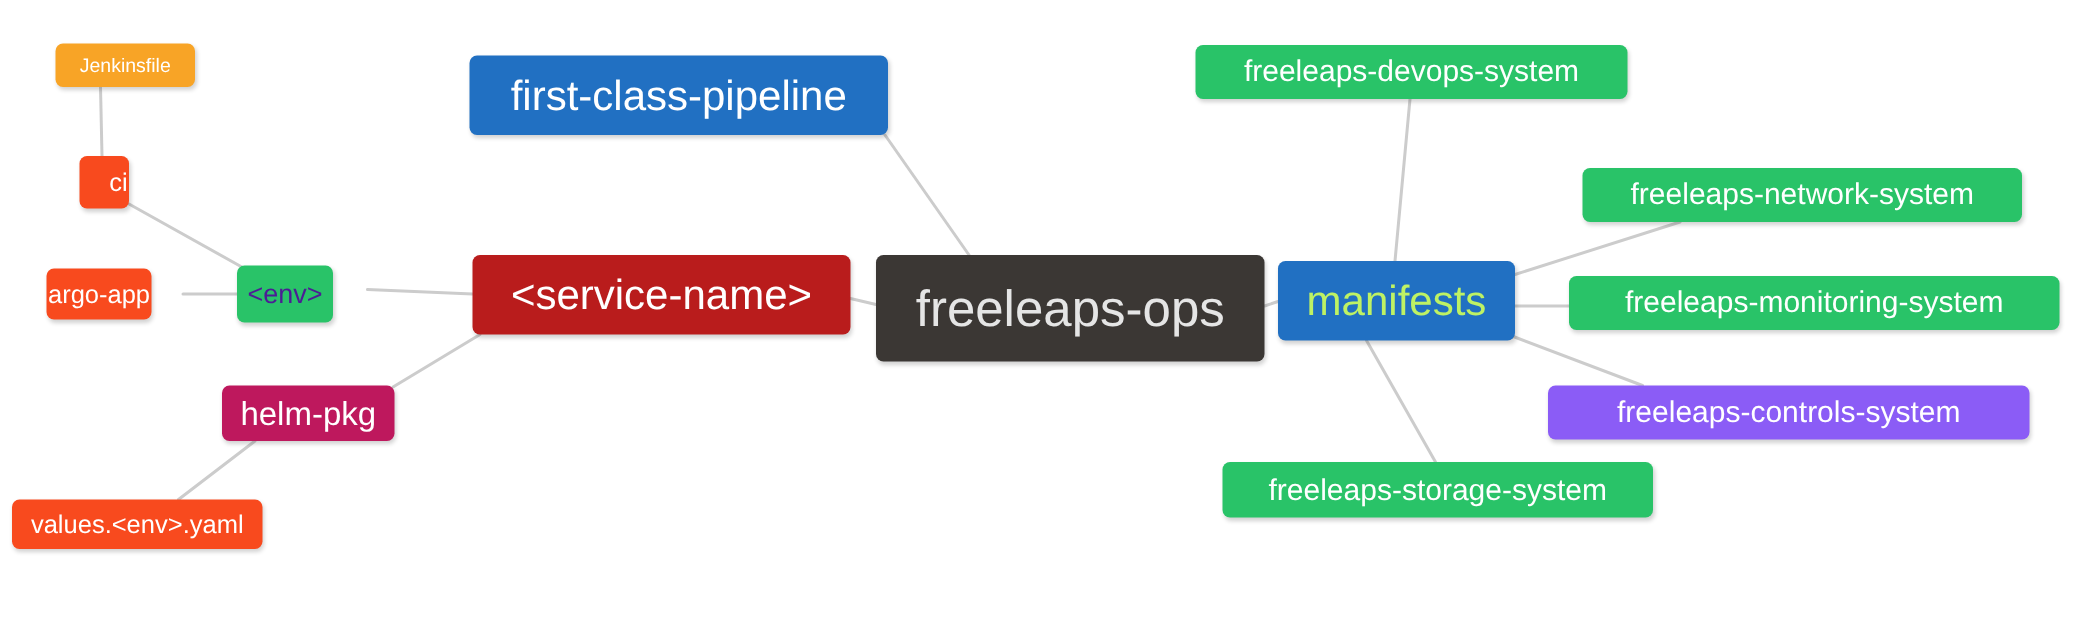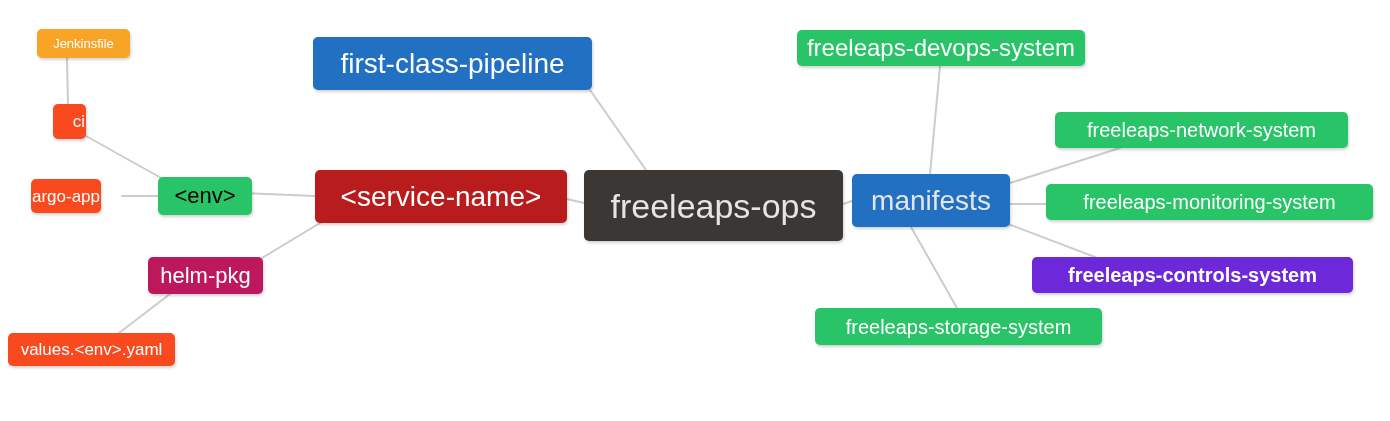--- a/index.html
+++ b/index.html
@@ -54,26 +54,26 @@
       <line x1="930" y1="174" x2="940" y2="66" stroke="#cccccc" stroke-width="2" stroke-linecap="round"></line>
       <line x1="1010" y1="183" x2="1120" y2="148" stroke="#cccccc" stroke-width="2" stroke-linecap="round"></line>
       <line x1="1010" y1="204" x2="1046" y2="204" stroke="#cccccc" stroke-width="2" stroke-linecap="round"></line>
       <line x1="1008" y1="224" x2="1095" y2="257" stroke="#cccccc" stroke-width="2" stroke-linecap="round"></line>
       <line x1="911" y1="227" x2="957" y2="308" stroke="#cccccc" stroke-width="2" stroke-linecap="round"></line>
     </svg>
   <div id="node-layer">
       <div class="mm-node" style="left: 21px; top: 29px; width: 93px; height: 29px; font-size: 13px; background: rgb(248, 164, 38); color: rgb(255, 255, 255); margin-left: 16px;">Jenkinsfile</div>
       <div class="mm-node" style="left: 53px; top: 104px; width: 33px; height: 35px; font-size: 17px; background: rgb(248, 74, 30); color: rgb(255, 255, 255); padding-left: 19px;">ci</div>
       <div class="mm-node" style="left: 31px; top: 179px; width: 70px; height: 34px; font-size: 17px; background: rgb(248, 74, 30); color: rgb(255, 255, 255);">argo-app</div>
-      <div class="mm-node" style="left: 158px; top: 177px; width: 94px; height: 38px; font-size: 22px; background: rgb(41, 195, 104); color: #000000;">&lt;env&gt;</div>
+      <div class="mm-node" style="left: 158px; top: 177px; width: 64px; height: 38px; font-size: 18px; background: rgb(41, 195, 104); color: #4c1d95;">&lt;env&gt;</div>
       <div class="mm-node" style="left: 148px; top: 257px; width: 115px; height: 37px; font-size: 22px; background: #be185d; color: rgb(255, 255, 255);">helm-pkg</div>
       <div class="mm-node" style="left: 8px; top: 333px; width: 167px; height: 33px; font-size: 17px; background: rgb(248, 74, 30); color: rgb(255, 255, 255);">values.&lt;env&gt;.yaml</div>
       <div class="mm-node" style="left: 313px; top: 37px; width: 279px; height: 53px; font-size: 28px; background: rgb(33, 112, 194); color: rgb(255, 255, 255);">first-class-pipeline</div>
       <div class="mm-node" style="left: 315px; top: 170px; width: 252px; height: 53px; font-size: 28px; background: #b91c1c; color: rgb(255, 255, 255);">&lt;service-name&gt;</div>
       <div class="mm-node" style="left: 584px; top: 170px; width: 259px; height: 71px; font-size: 34px; background: rgb(59, 55, 52); color: #e5e5e5;">freeleaps-ops</div>
-      <div class="mm-node" style="left: 852px; top: 174px; width: 158px; height: 53px; font-size: 28px; background: rgb(33, 112, 194); color: #e5e5e5;">manifests</div>
-      <div class="mm-node" style="left: 797px; top: 30px; width: 288px; height: 36px; font-size: 24px; background: rgb(41, 195, 104); color: rgb(255, 255, 255);">freeleaps-devops-system</div>
+      <div class="mm-node" style="left: 852px; top: 174px; width: 158px; height: 53px; font-size: 28px; background: rgb(33, 112, 194); color: #bef264;">manifests</div>
+      <div class="mm-node" style="left: 797px; top: 30px; width: 288px; height: 36px; font-size: 20px; background: rgb(41, 195, 104); color: rgb(255, 255, 255);">freeleaps-devops-system</div>
       <div class="mm-node" style="left: 1055px; top: 112px; width: 293px; height: 36px; font-size: 20px; background: rgb(41, 195, 104); color: rgb(255, 255, 255);">freeleaps-network-system</div>
       <div class="mm-node" style="left: 1046px; top: 184px; width: 327px; height: 36px; font-size: 20px; background: rgb(41, 195, 104); color: rgb(255, 255, 255);">freeleaps-monitoring-system</div>
-      <div class="mm-node" style="left: 1032px; top: 257px; width: 321px; height: 36px; font-size: 20px; background: #6d28d9; color: rgb(255, 255, 255); font-weight: bold;">freeleaps-controls-system</div>
+      <div class="mm-node" style="left: 1032px; top: 257px; width: 321px; height: 36px; font-size: 20px; background: #8b5cf6; color: rgb(255, 255, 255);">freeleaps-controls-system</div>
       <div class="mm-node" style="left: 815px; top: 308px; width: 287px; height: 37px; font-size: 20px; background: rgb(41, 195, 104); color: rgb(255, 255, 255);">freeleaps-storage-system</div>
     </div>
 </div>
 
 </body></html>

